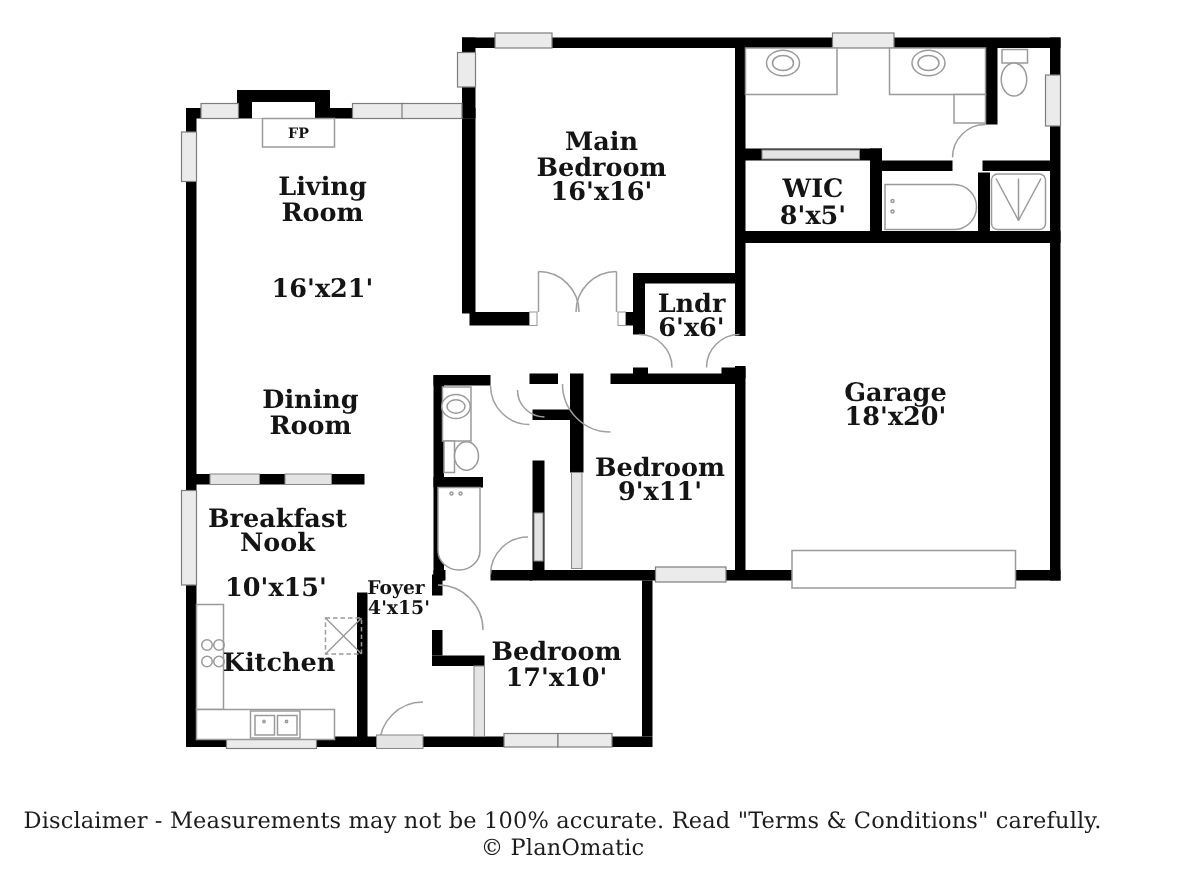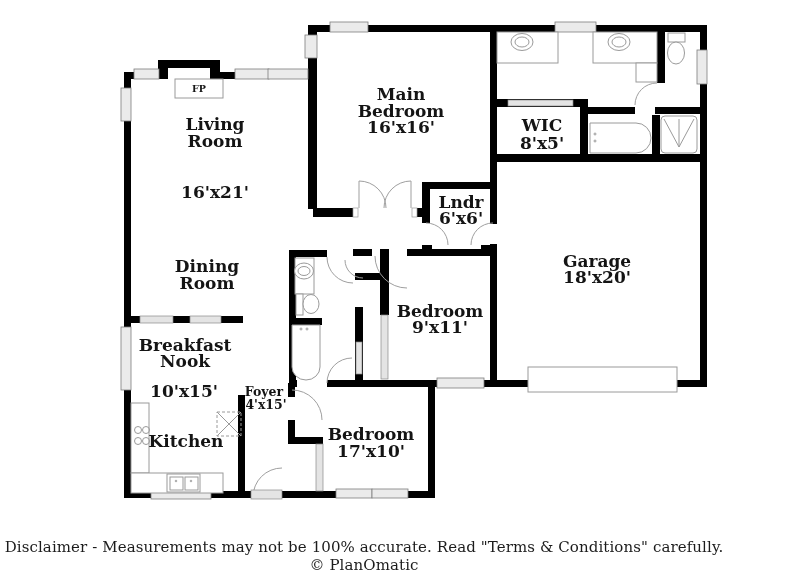--- a/index.html
+++ b/index.html
@@ -14,21 +14,21 @@
   .fxl{fill:none;stroke:#9a9a9a;stroke-width:1;}
   .arc{fill:none;stroke:#9f9f9f;stroke-width:1;}
   .jamb{fill:#ffffff;stroke:#9a9a9a;stroke-width:0.7;}
   .dash{fill:none;stroke:#9a9a9a;stroke-width:1;stroke-dasharray:3 2;}
   text{text-anchor:middle;fill:#141414;}
   .rname{font:bold 17px "DejaVu Serif", serif;}
   .rname-sm{font:bold 12.5px "DejaVu Serif", serif;}
   .fp-t{font:bold 9.5px "DejaVu Serif", serif;}
   #disclaimer{
     position:absolute;left:0;top:538px;width:728px;text-align:center;
-    font:15px "DejaVu Serif", serif;color:#1c1c1c;letter-spacing:0.1px;
+    font:15px "DejaVu Serif", serif;color:#1c1c1c;letter-spacing:0.1px;padding-left:11px;
   }
 </style>
 </head>
 <body>
 
 <div id="canvas">
   <svg width="800" height="582" viewBox="0 0 800 582">
 
     <g fill="#000000">
 

